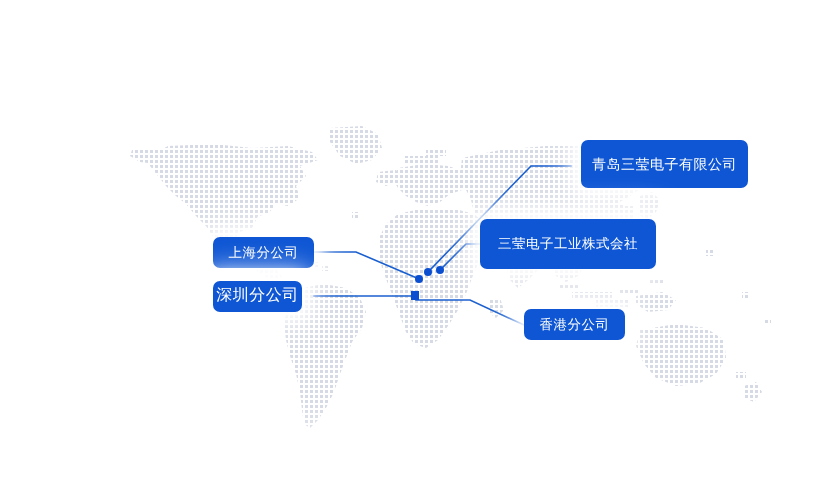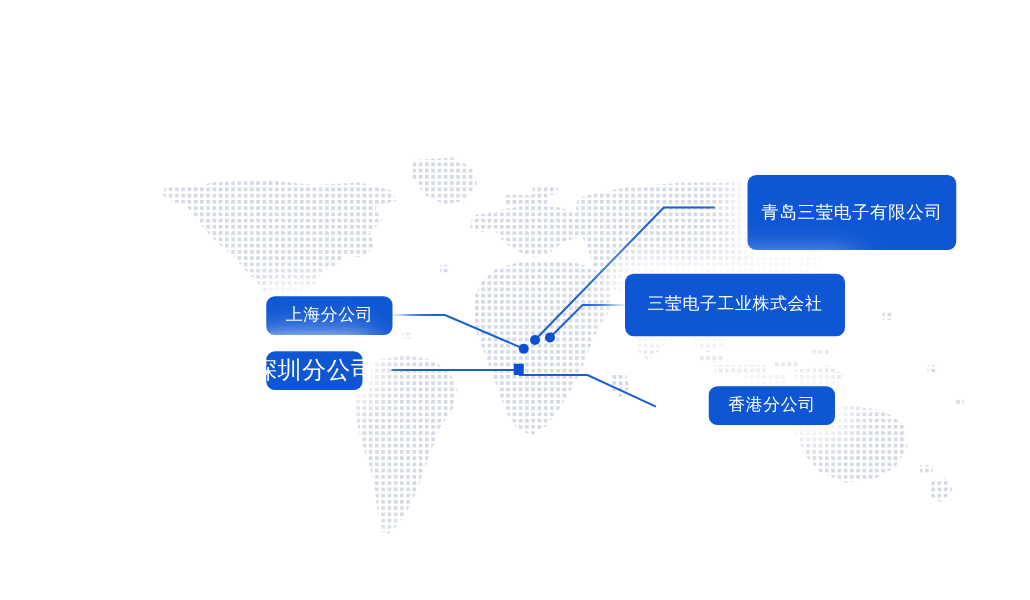--- a/index.html
+++ b/index.html
@@ -45,39 +45,39 @@
     justify-content: center;
     text-align: center;
     letter-spacing: 0.5px;
     box-shadow: 0 0 14px 7px rgba(255,255,255,0.92),
                 0 0 26px 14px rgba(255,255,255,0.6);
     cursor: pointer;
   }
   .label-box .ln { display: block; white-space: nowrap; line-height: 1.32; }
 
   .box-qingdao {
-    left: 598px; top: 140px; width: 167px; height: 60px;
+    left: 581px; top: 140px; width: 167px; height: 48px;
     font-size: 14px;
   }
   .box-korea {
-    left: 500px; top: 219px; width: 176px; height: 50px;
+    left: 480px; top: 219px; width: 176px; height: 50px;
     font-size: 13.5px;
   }
   .box-shanghai {
     left: 213px; top: 237px; width: 101px; height: 31px;
     font-size: 13.5px;
   }
   .box-shenzhen {
-    left: 213px; top: 281px; width: 77px; height: 31px;
-    font-size: 19px;
+    left: 213px; top: 281px; width: 89px; height: 31px;
+    font-size: 16px;
+    font-family: Liberation Mono, monospace;
   }
   .box-hongkong {
     left: 524px; top: 309px; width: 101px; height: 31px;
     font-size: 13.5px;
-    margin-left: 43px;
   }
 </style>
 </head>
 <body>
 
 <div id="stage">
 
   <div id="map-layer">
     <svg width="824" height="480" viewBox="0 0 824 480" aria-hidden="true">
       <defs>

